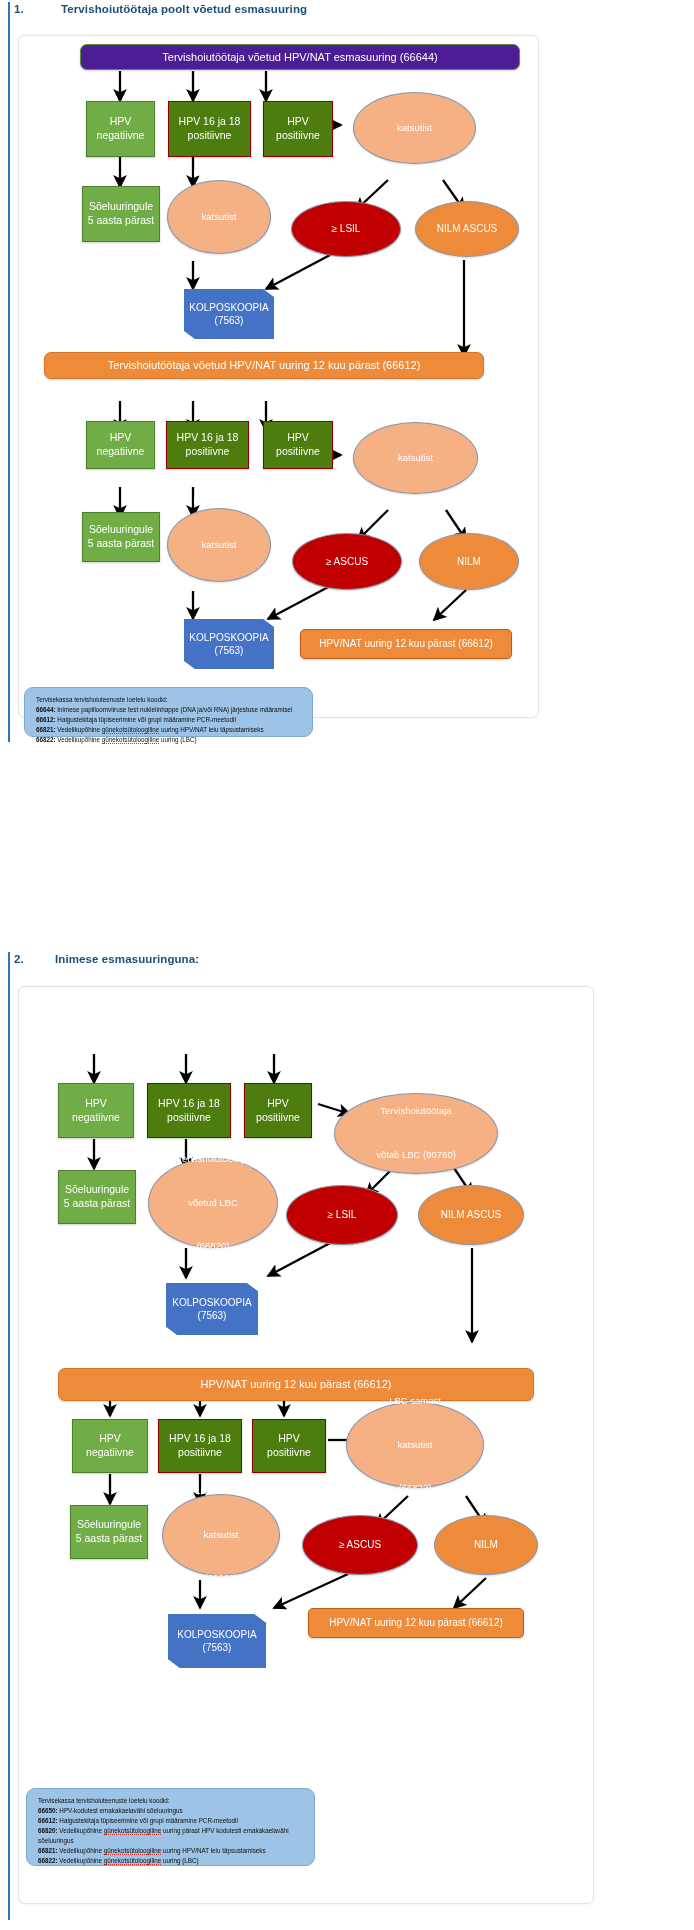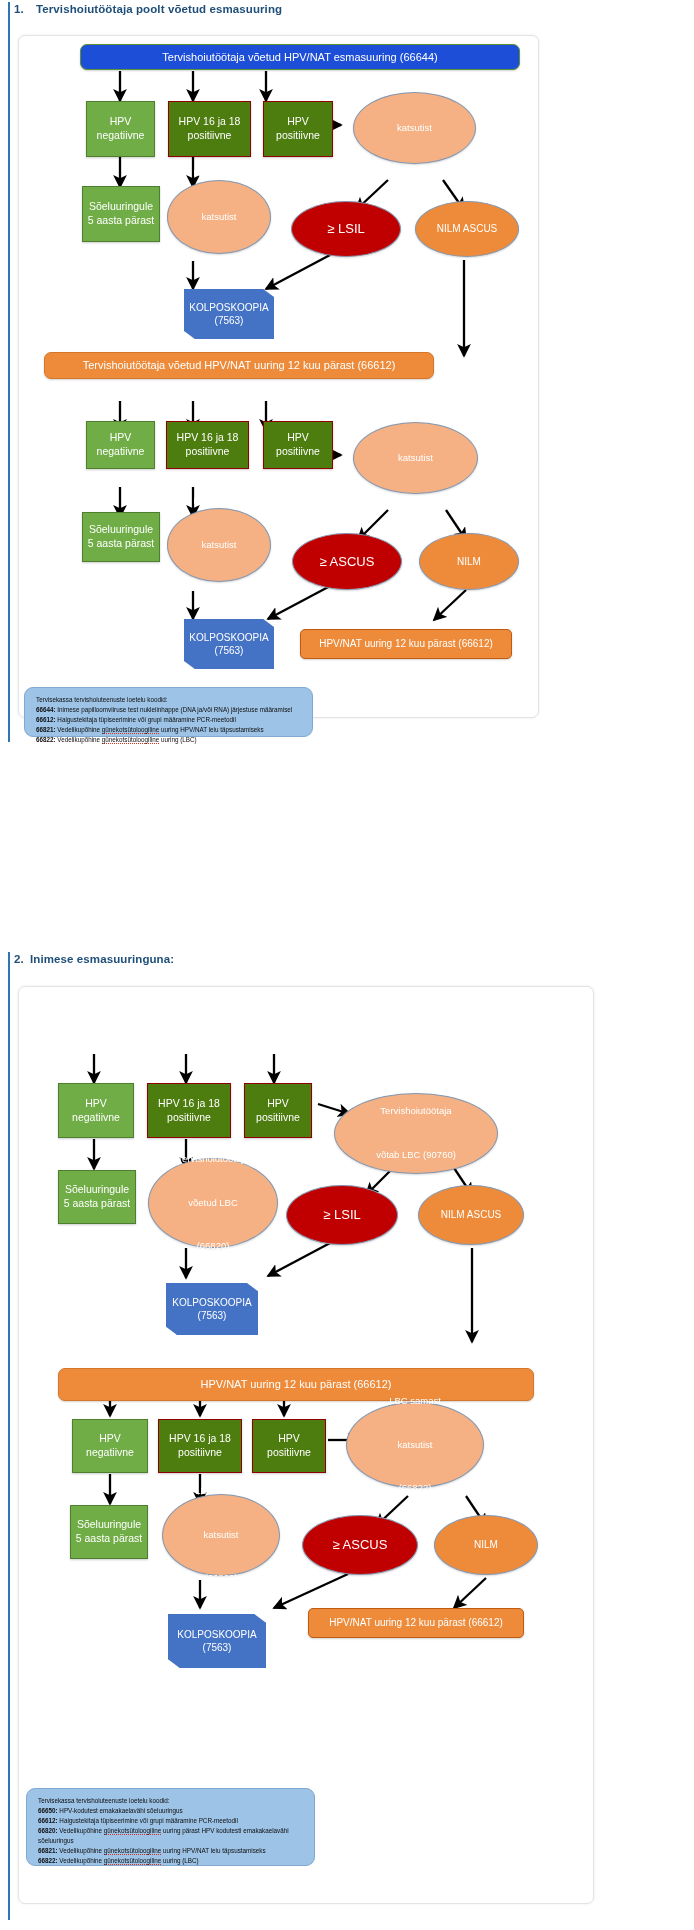--- a/index.html
+++ b/index.html
@@ -17,20 +17,21 @@
   }
 
   
   .sec-heading {
     position: absolute;
     color: #1f4e79;
     font-weight: bold;
     font-size: 11.5px;
     letter-spacing: .1px;
     white-space: nowrap;
+    margin-left: 25px;
   }
   .sec-num {
     position: absolute;
     color: #1f4e79;
     font-weight: bold;
     font-size: 11.5px;
   }
   .left-rule {
     position: absolute;
     left: 8px;
@@ -55,21 +56,21 @@
     align-items: center;
     justify-content: center;
     text-align: center;
     color: #ffffff;
     line-height: 1.32;
     font-family: "Liberation Sans", sans-serif;
   }
   .node span { display: block; white-space: nowrap; }
 
   .bar-green {
-    background: #1d4ed8;
+    background: #4c1d95;
     border: 1px solid #5b9235;
     border-radius: 7px;
     font-size: 11px;
     box-shadow: 0 1px 2px rgba(0,0,0,.18);
   }
   .bar-orange {
     background: #ed8b3a;
     border: 1px solid #d4772a;
     border-radius: 7px;
     font-size: 11px;
@@ -92,21 +93,21 @@
     border: 1.2px solid #8497b0;
     border-radius: 50%;
     font-size: 9.5px;
     box-shadow: 0 1px 2px rgba(0,0,0,.16);
     gap: 31px;
   }
   .ellipse-red {
     background: #c00000;
     border: 1.2px solid #8497b0;
     border-radius: 50%;
-    font-size: 13px;
+    font-size: 10px;
     box-shadow: 0 1px 2px rgba(0,0,0,.16);
   }
   .ellipse-orange {
     background: #ed8b3a;
     border: 1.2px solid #8497b0;
     border-radius: 50%;
     font-size: 10px;
     box-shadow: 0 1px 2px rgba(0,0,0,.16);
   }
   
@@ -246,21 +247,21 @@
   </div>
   <div class="node ellipse-orange" style="left:415px;top:201px;width:104px;height:56px;">
     <span>NILM ASCUS</span>
   </div>
 
   <div class="node pent-blue" style="left:184px;top:289px;width:90px;height:50px;">
     <span>KOLPOSKOOPIA</span>
     <span>(7563)</span>
   </div>
 
-  <div class="node bar-orange" style="left:44px;top:352px;width:390px;height:27px;">
+  <div class="node bar-orange" style="left:44px;top:352px;width:440px;height:27px;">
     <span>Tervishoiutöötaja võetud HPV/NAT uuring 12 kuu pärast (66612)</span>
   </div>
 
   <div class="node box-green" style="left:86px;top:421px;width:69px;height:48px;">
     <span>HPV</span>
     <span>negatiivne</span>
   </div>
   <div class="node box-red" style="left:166px;top:421px;width:83px;height:48px;">
     <span>HPV 16  ja 18</span>
     <span>positiivne</span>

